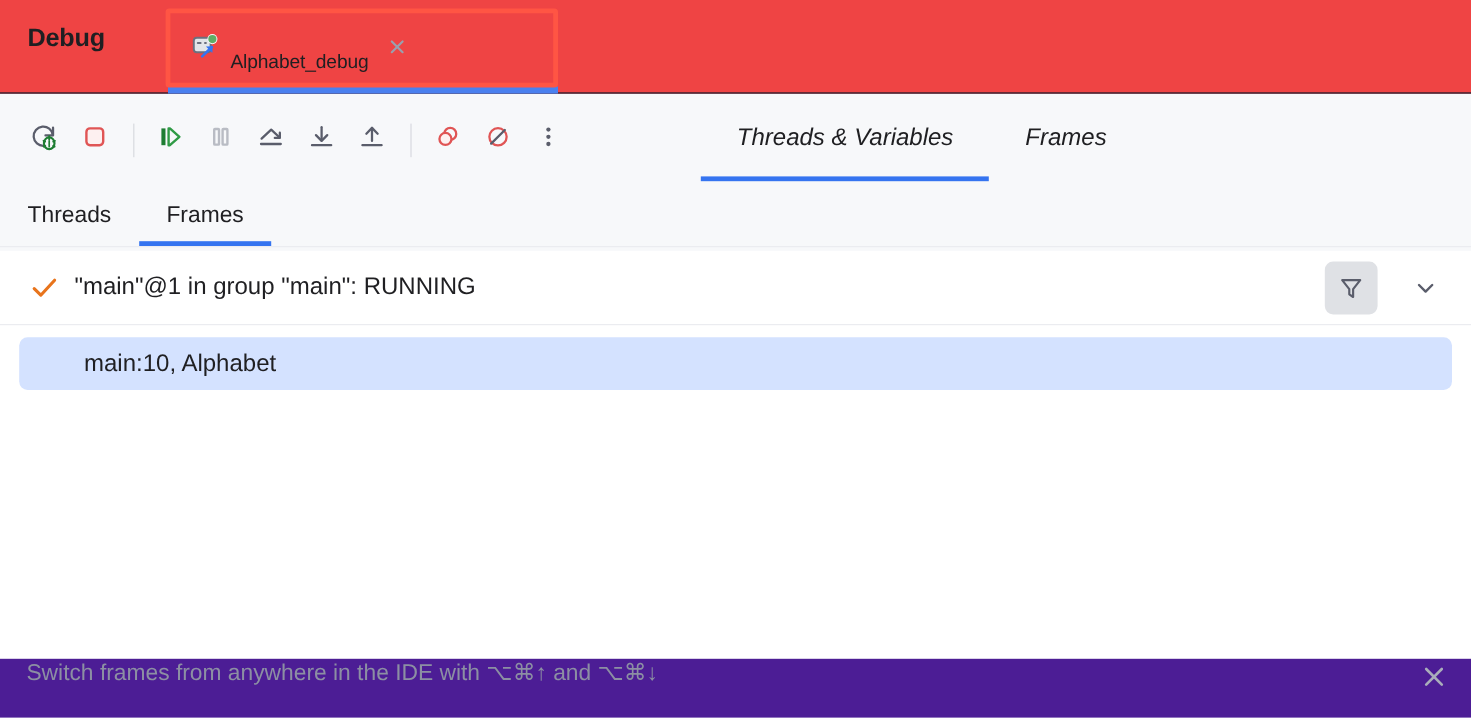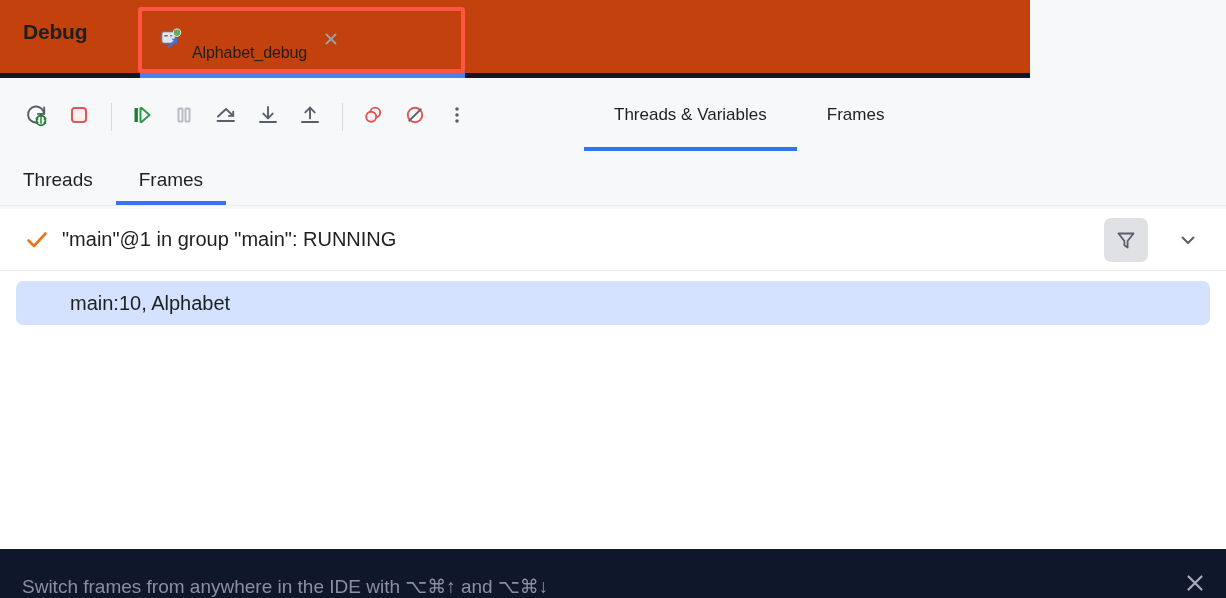--- a/index.html
+++ b/index.html
@@ -14,23 +14,23 @@
     color: #1f1f22;
     overflow: hidden;
     position: relative;
     -webkit-font-smoothing: antialiased;
   }
 
   
   .header {
     position: absolute;
     left: 0; top: 0;
-    width: 1030px; height: 78px;
-    background: #c2410c;
-    border-bottom: 5px solid #0f172a;
+    width: 1226px; height: 78px;
+    background: #ef4444;
+    border-bottom: 1px solid #0f172a;
     box-sizing: border-box;
   }
   .header-title {
     position: absolute;
     left: 23px; top: 20px;
     font-size: 21px;
     font-weight: bold;
     letter-spacing: -0.2px;
     color: #1f1f22;
   }
@@ -117,25 +117,26 @@
     height: 75px;
     display: flex;
     align-items: flex-start;
   }
   .main-tab {
     height: 72px;
     display: flex;
     align-items: center;
     justify-content: center;
     padding: 0 30px;
-    font-size: 17px;
+    font-size: 20px;
     color: #1f1f22;
     box-sizing: border-box;
     position: relative;
     white-space: nowrap;
+    font-style: italic;
   }
   .main-tab.active::after {
     content: "";
     position: absolute;
     left: 0; right: 0; bottom: 0;
     height: 4px;
     background: #3574f0;
   }
 
   
@@ -243,23 +244,23 @@
     font-size: 20px;
     color: #1f1f22;
     white-space: nowrap;
   }
 
   
   .hint-bar {
     position: absolute;
     left: 0; bottom: 0;
     width: 1226px; height: 49px;
-    background: #0f172a;
-    display: flex;
-    align-items: flex-end;
+    background: #4c1d95;
+    display: flex;
+    align-items: flex-start;
     box-sizing: border-box;
   }
   .hint-text {
     margin-left: 22px;
     font-size: 19px;
     color: #8c8fa3;
     white-space: nowrap;
   }
   .hint-close {
     margin-left: auto;

